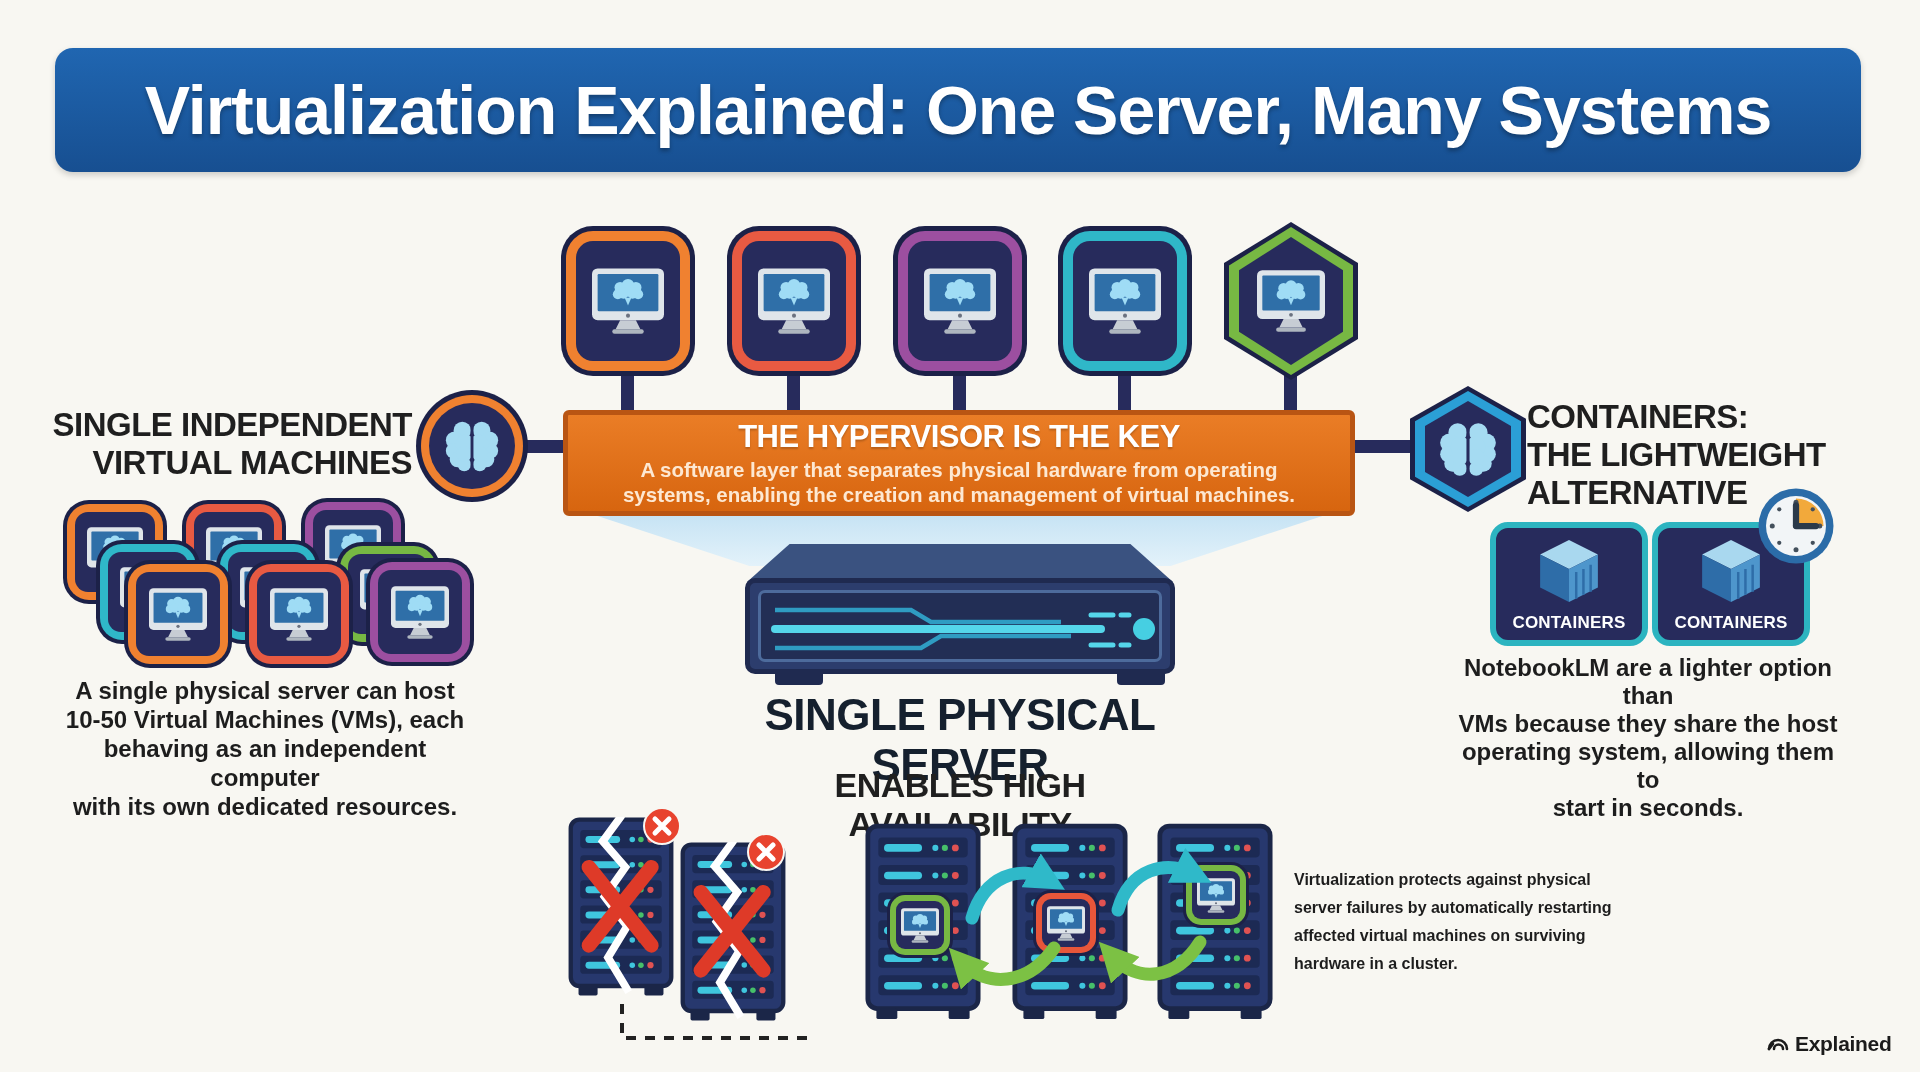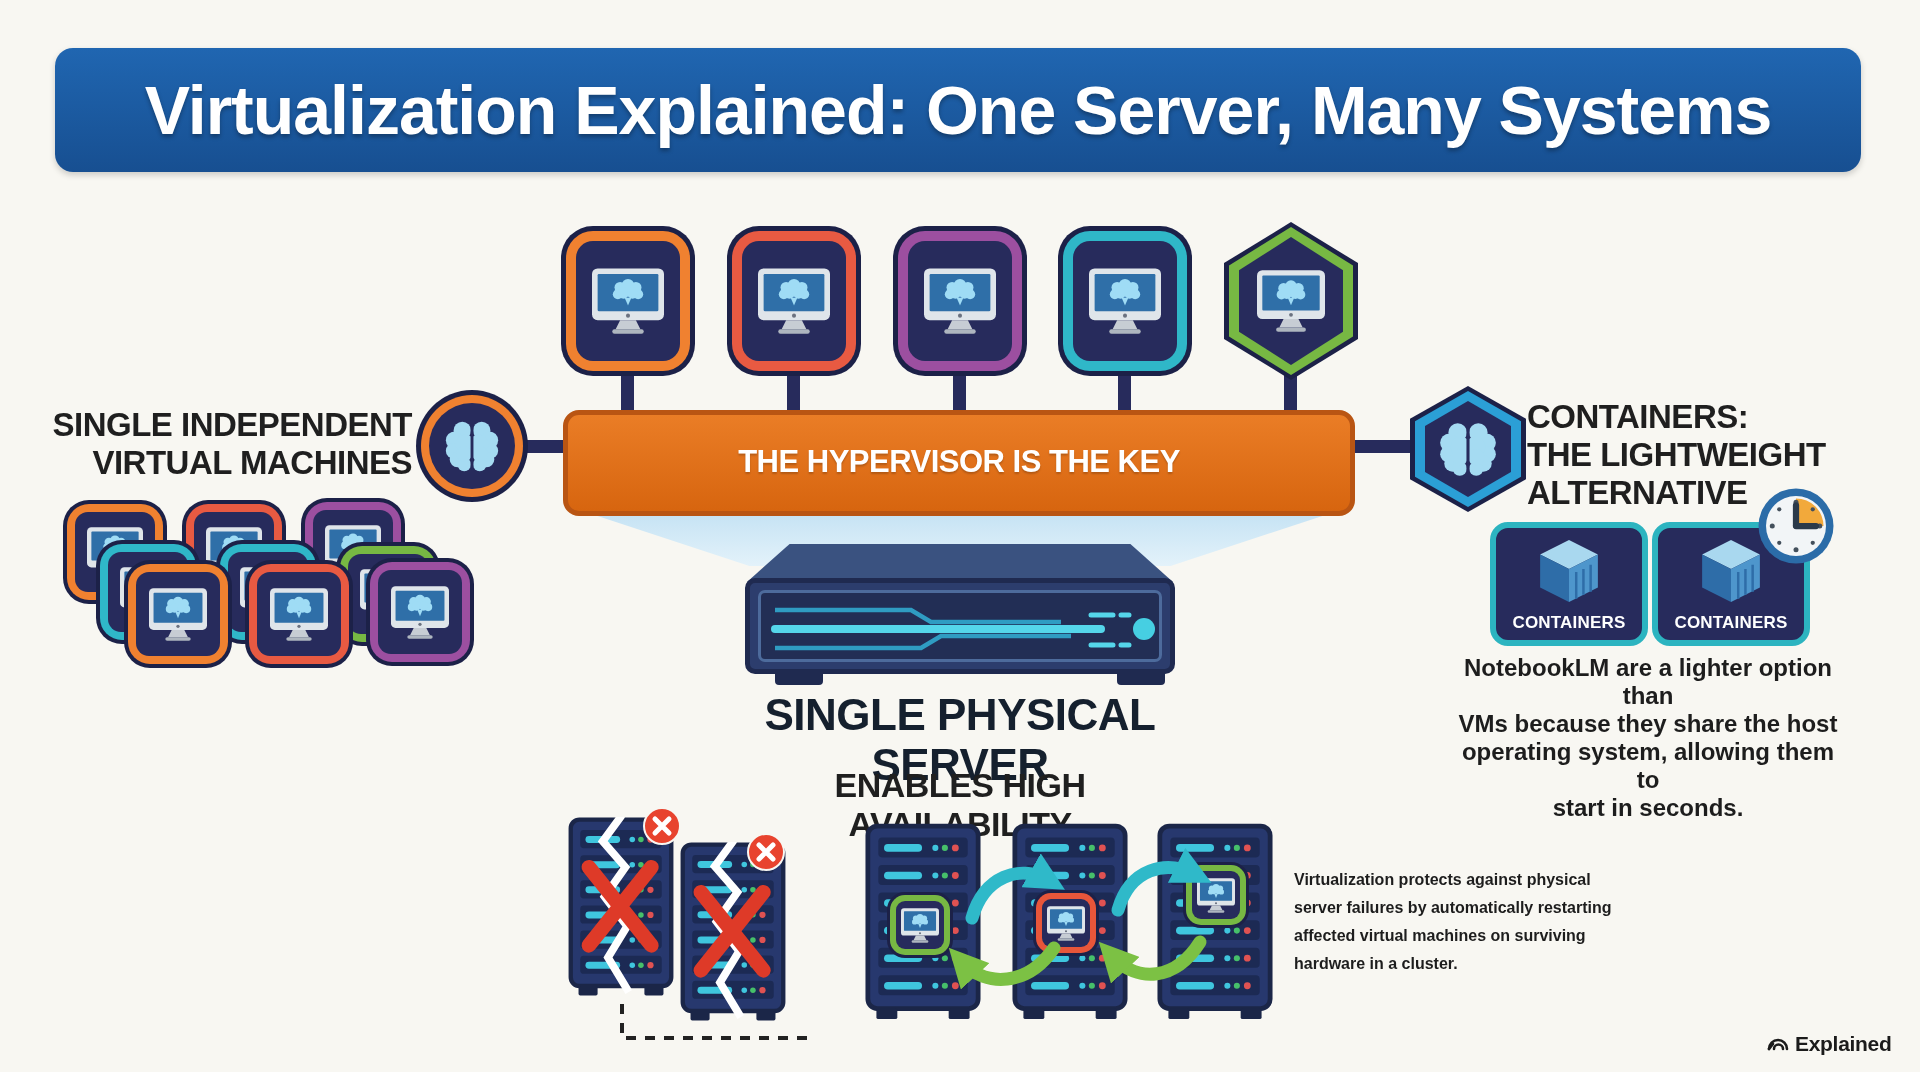--- a/index.html
+++ b/index.html
@@ -28,21 +28,21 @@
   .badge .vm-outer{border-radius:18px;padding:3px;}
   .badge .vm-ring{border-radius:15px;padding:6px;}
   .badge .vm-inner{border-radius:9px;}
   .hex .vm-outer,.hex .vm-ring,.hex .vm-inner{border-radius:0;
       clip-path:polygon(50% 0,100% 26%,100% 74%,50% 100%,0 74%,0 26%);}
   .round .vm-outer,.round .vm-ring,.round .vm-inner{border-radius:50%;}
   .stem{background:#272b5c;z-index:1;}
 
   
   .hv-box{left:563px;top:410px;width:792px;height:106px;box-sizing:border-box;
-          border:5px solid #b95513;border-radius:16px;
+          border:5px solid #b95513;border-radius:6px;
           background:linear-gradient(#ea7d26,#d7650f);
           display:flex;flex-direction:column;align-items:center;justify-content:center;
           z-index:4;}
   .hv-box h2{margin:0 0 2px 0;color:#fff;font-size:31px;font-weight:bold;letter-spacing:-.5px;
              text-shadow:0 2px 2px rgba(0,0,0,.2);}
   .hv-box p{margin:0;color:#fde8d2;font-size:20.5px;font-weight:bold;line-height:25px;text-align:center;}
   .conn{background:#272b5c;z-index:2;}
 
   .beam{left:584px;top:514px;width:752px;height:52px;
         background:linear-gradient(#c6e3f4,#e3f2fa);
@@ -292,20 +292,22 @@
       <svg width="66" height="66" viewBox="0 0 64 64">
               <use href="#sym-brain-top"></use>
             </svg>
     </div>
         </div>
       </div>
   </div>
 
   <section class="abs hv-box">
     <h2>THE HYPERVISOR IS THE KEY</h2>
+    <p class="prelines">A software layer that separates physical hardware from operating
+systems, enabling the creation and management of virtual machines.</p>
   </section>
 
   <div class="abs beam"></div>
 
   <div class="abs srv-lid"></div>
   <div class="abs srv-body">
     <div class="srv-panel">
       <svg width="404" height="72" viewBox="0 0 404 72">
         <path d="M14 17 H150 L170 29 H300" stroke="#2f9cc2" stroke-width="4.5" fill="none"></path>
         <path d="M14 36 H185 L205 36 H340" stroke="#55d6ea" stroke-width="8" fill="none" stroke-linecap="round"></path>
@@ -418,20 +420,24 @@
             <div class="vm-inner">
               <svg width="58" height="53" viewBox="0 0 64 58">
                 <use href="#sym-monitor"></use>
               </svg>
             </div>
           </div>
         </div>
       </div>
   </div>
 
+  <p class="abs p-left prelines" style="margin:0">A single physical server can host
+10-50 Virtual Machines (VMs), each
+behaving as an independent computer
+with its own dedicated resources.</p>
 
   <h3 class="abs h-right prelines" style="margin:0">CONTAINERS:
 THE LIGHTWEIGHT
 ALTERNATIVE</h3>
 
   <div class="abs cbox" style="left:1490px;top:522px">
     <svg class="cube" width="66" height="66" viewBox="0 0 64 64">
         <use href="#sym-cube"></use>
       </svg>
     <span>CONTAINERS</span>

